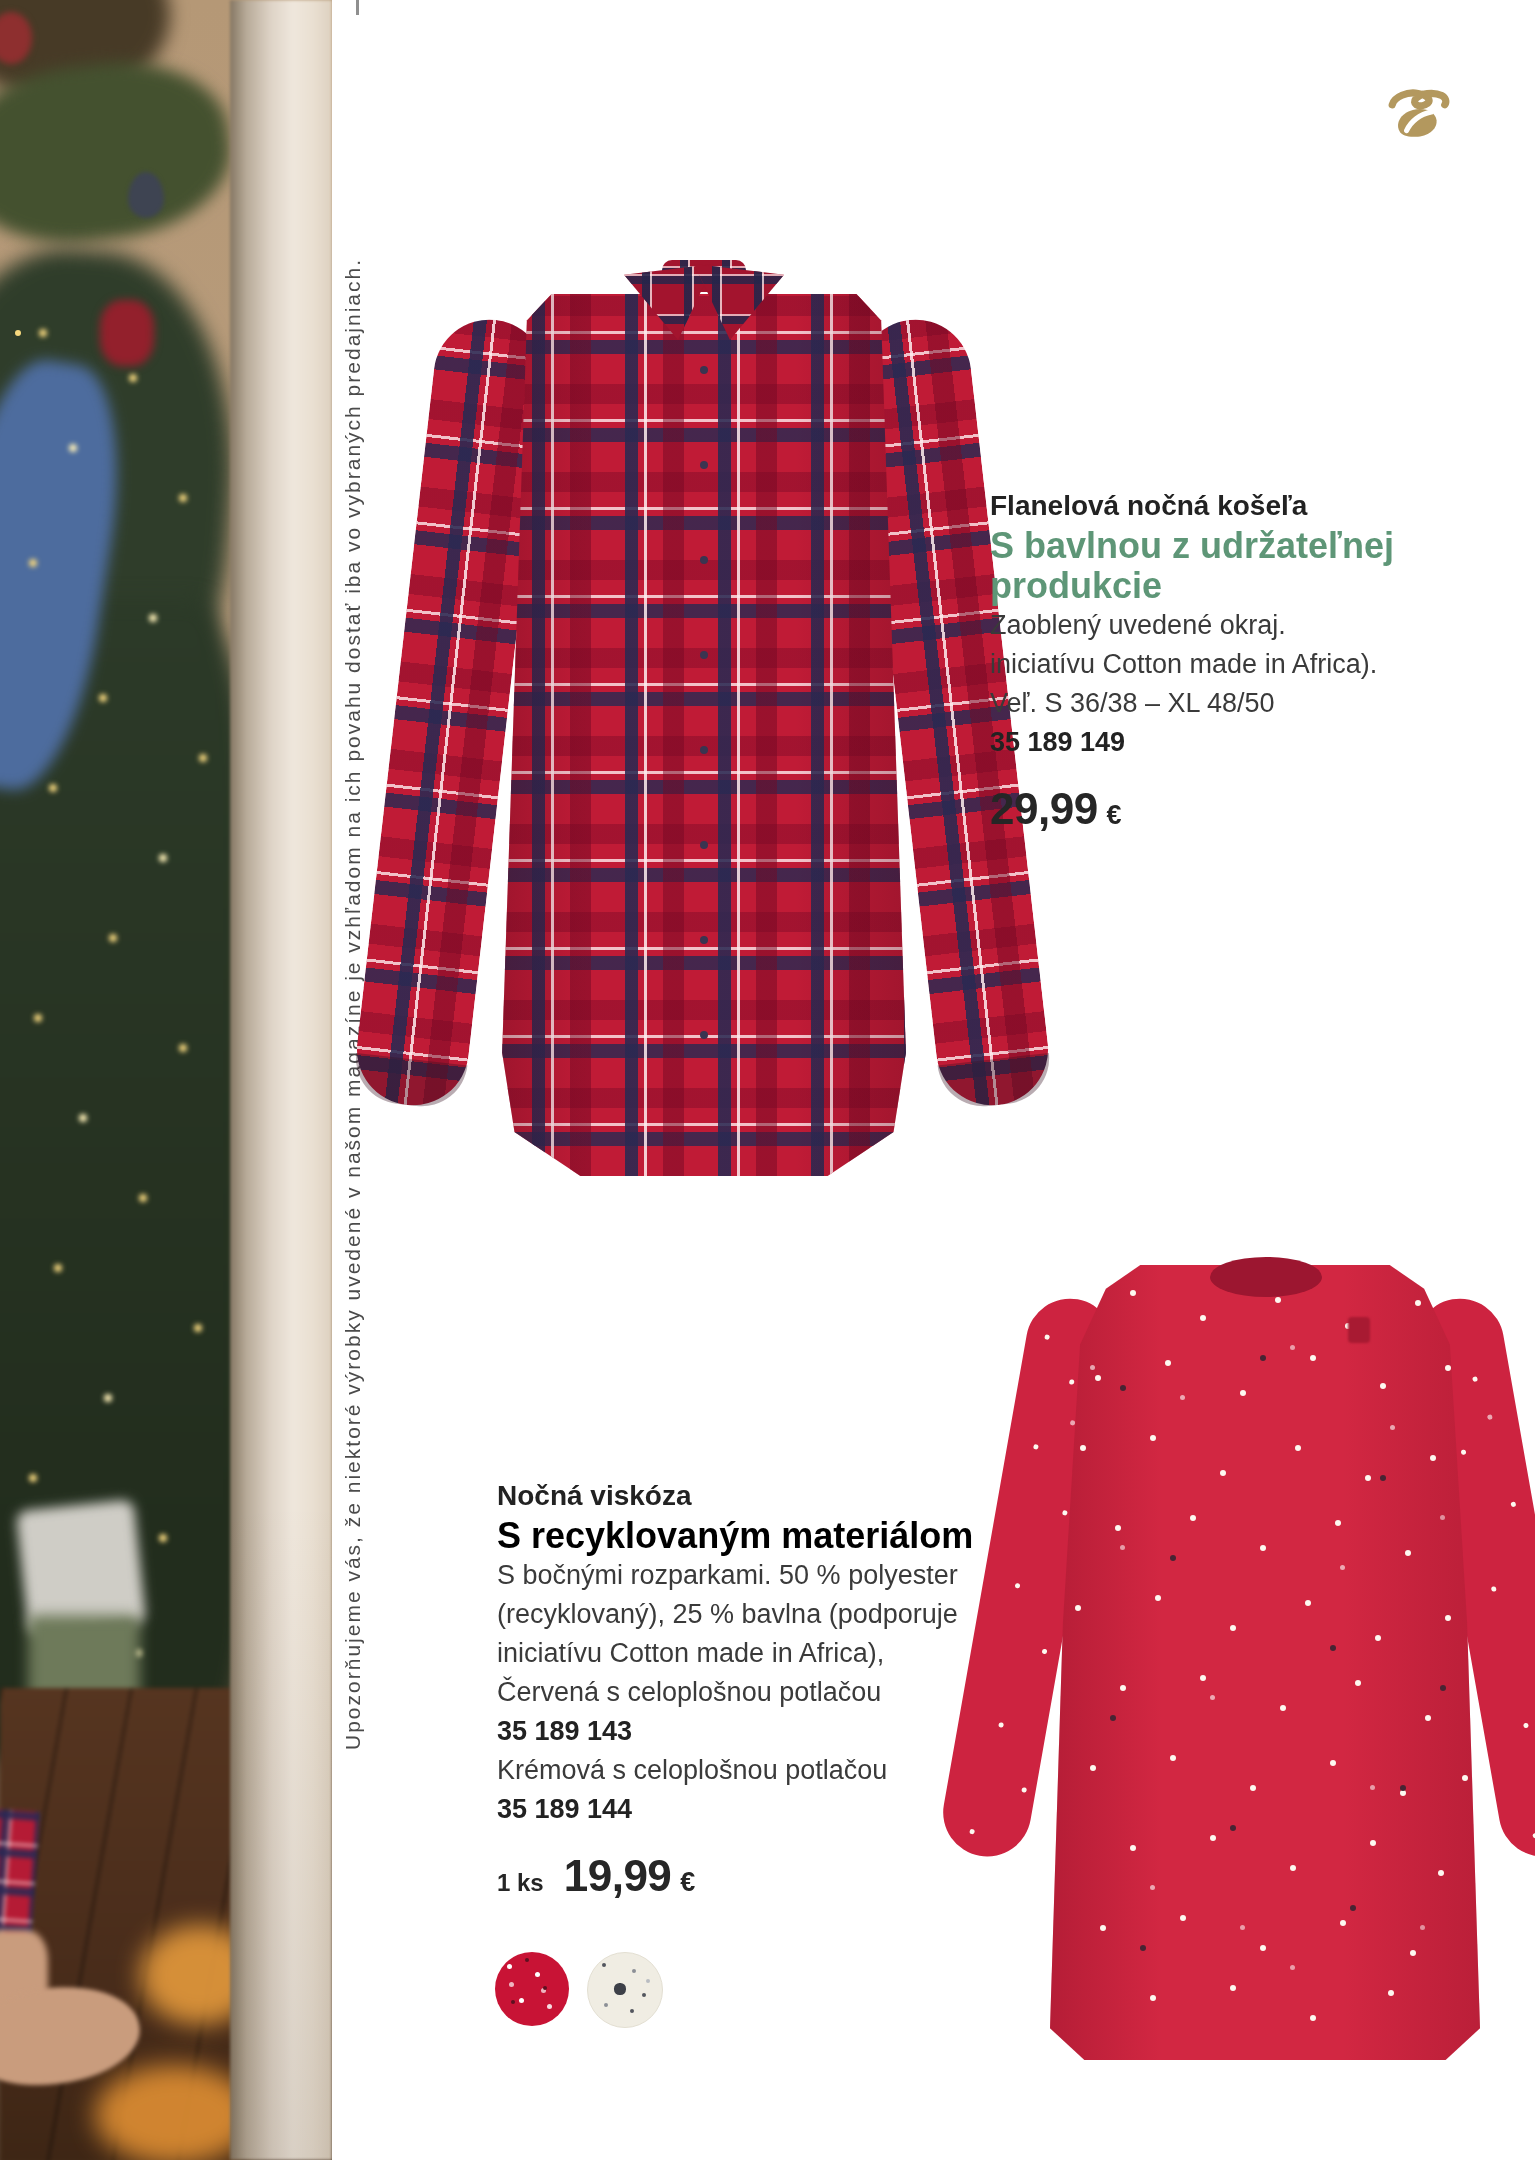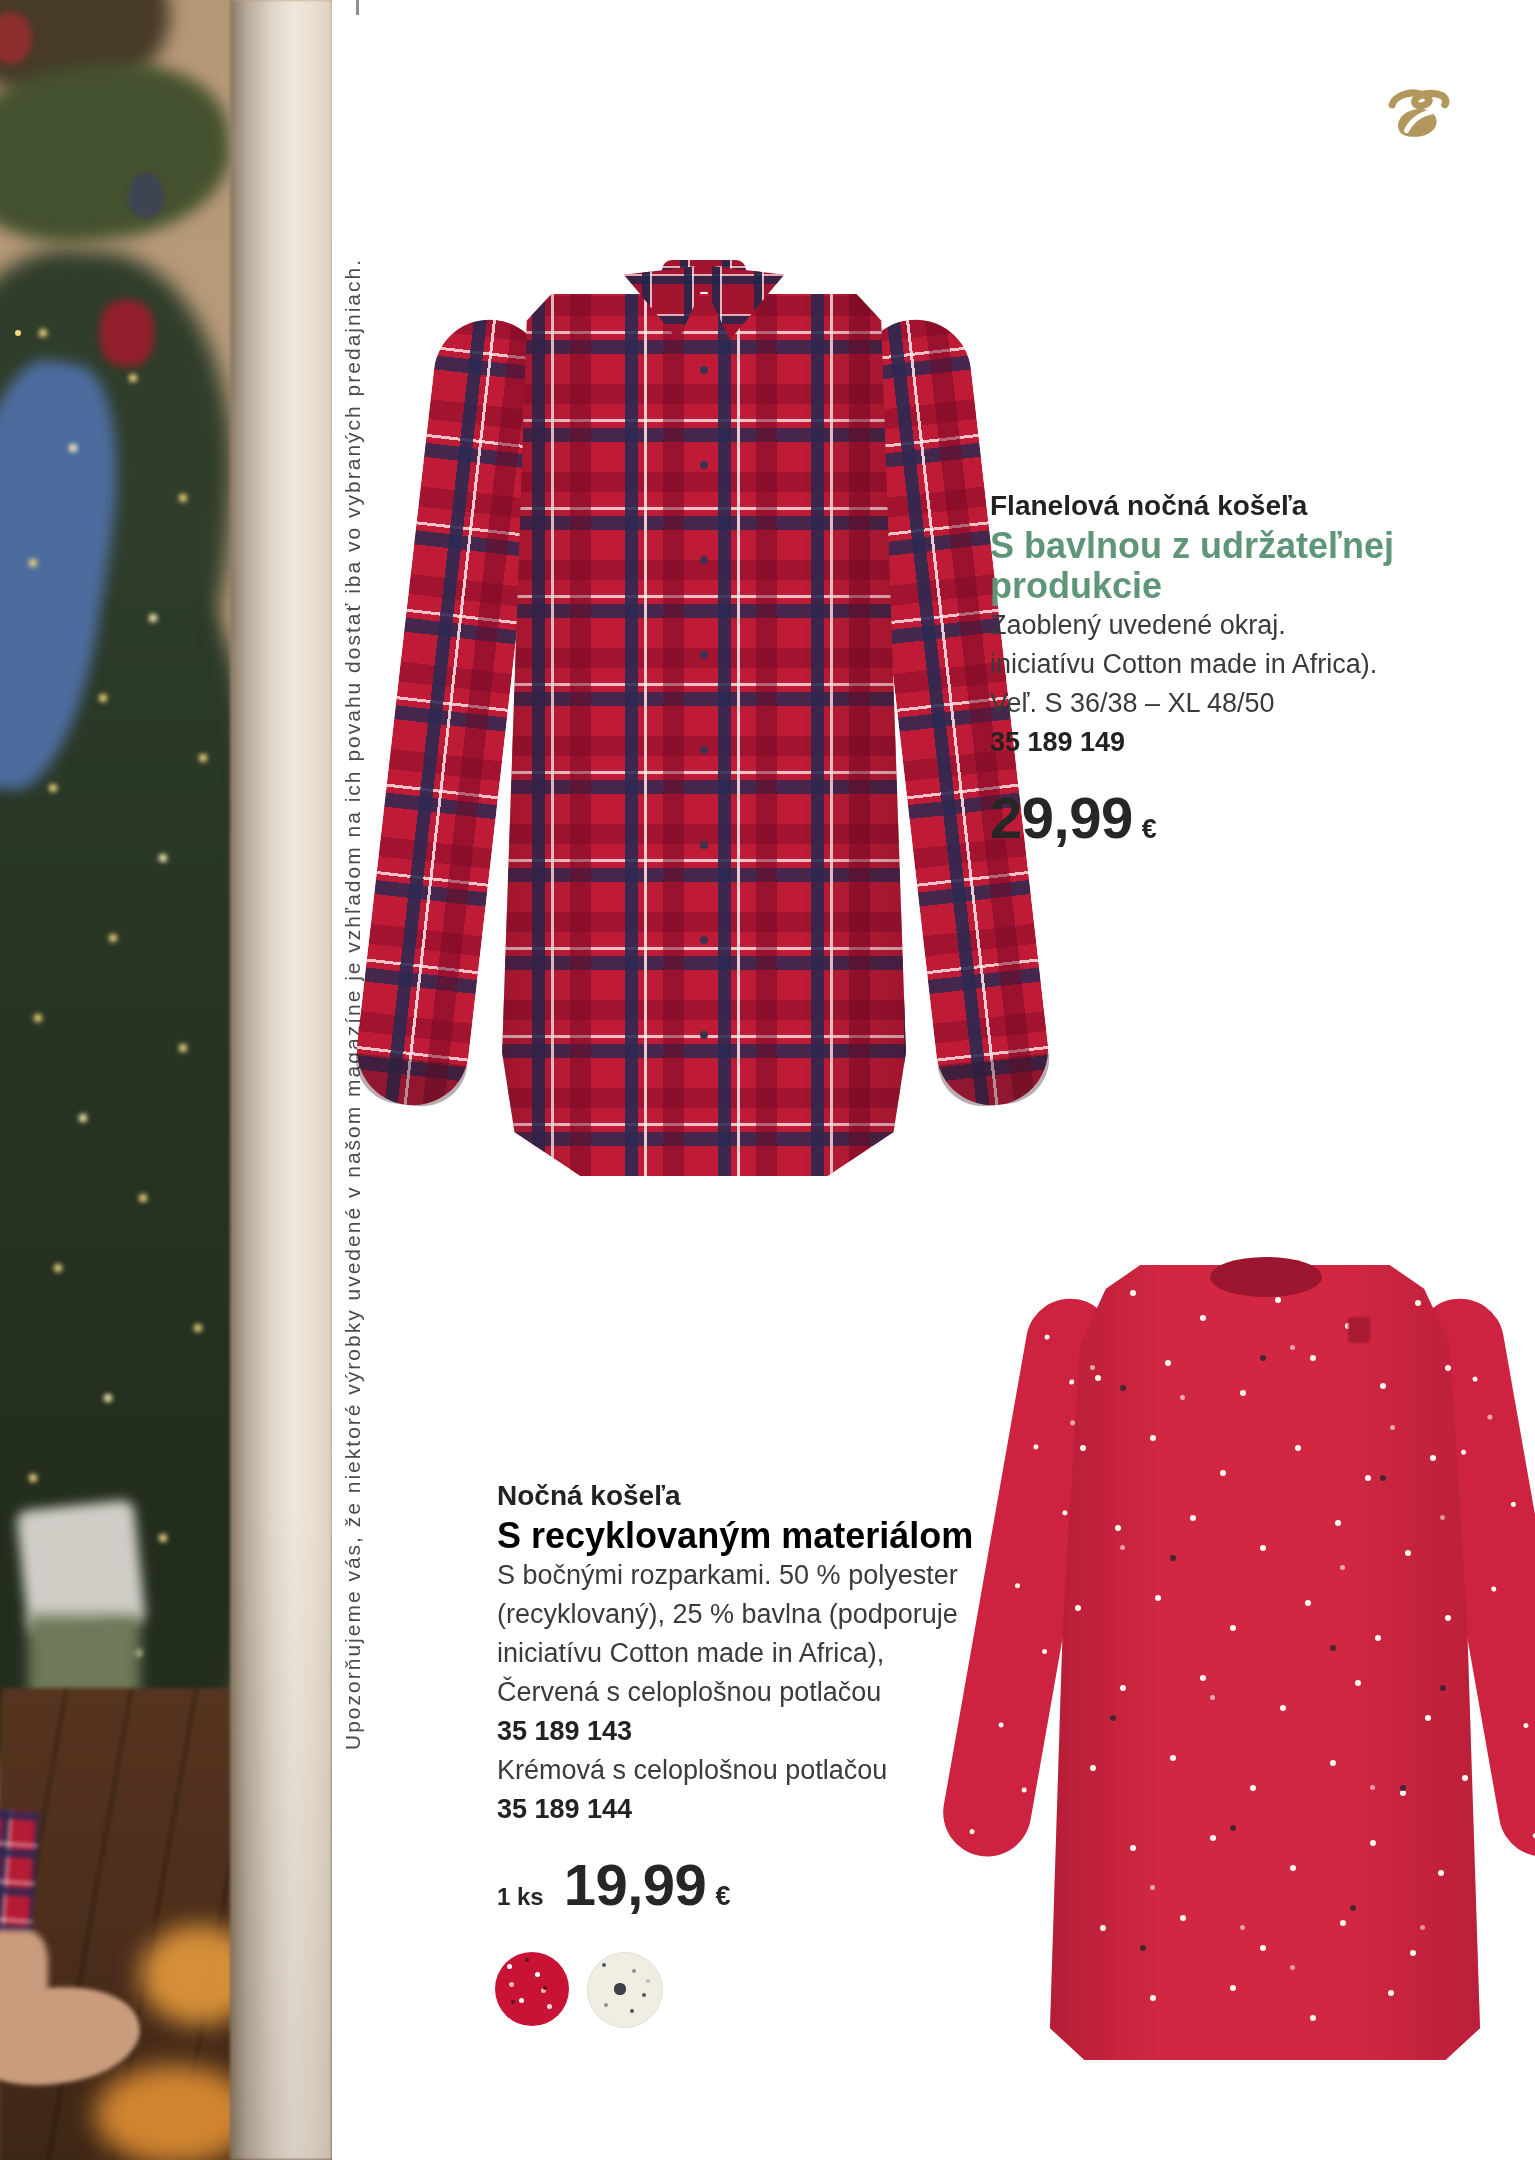--- a/index.html
+++ b/index.html
@@ -115,21 +115,21 @@
     box-shadow:32px 40px 0 #fdf8f0,8px 110px 0 #fdf8f0,48px 170px 0 #fdf8f0,14px 250px 0 #fdf8f0,
     52px 310px 0 #fdf8f0,22px 390px 0 #fdf8f0,56px 450px 0 #fdf8f0,12px 500px 0 #fdf8f0,40px 80px 0 rgba(255,255,255,.6);}
 
   
   .ptext{position:absolute;width:490px;}
   .ptext .title{font-size:28px;font-weight:bold;color:#222222;line-height:40px;margin:0;}
   .ptext .highlight{font-size:36px;font-weight:bold;line-height:40px;margin:0;}
   .ptext p.line{font-size:27px;color:#3a3a3a;line-height:39px;margin:0;}
   .ptext p.artnum{font-size:27px;font-weight:bold;color:#222222;line-height:39px;margin:0;}
   .price-row{margin-top:22px;display:flex;align-items:baseline;color:#262626;}
-  .price-big{font-size:58px;font-weight:600;letter-spacing:-.5px;}
+  .price-big{font-size:44px;font-weight:600;letter-spacing:-.5px;}
   .price-euro{font-size:27px;font-weight:600;margin-left:9px;}
   .ks{font-size:24px;font-weight:bold;margin-right:20px;}
   .p1-text{left:990px;top:486px;}
   .p2-text{left:497px;top:1476px;}
 
   
   .swatches{position:absolute;left:495px;top:1952px;display:flex;gap:18px;}
   .swatch{width:74px;height:74px;border-radius:50%;position:relative;overflow:hidden;}
   .swatch-red{background:#c81335;}
   .swatch-cream{background:#f0ede3;border:1px solid #e3dfd2;}
@@ -205,21 +205,21 @@
     <p class="line">iniciatívu Cotton made in Africa).</p>
     <p class="line">Veľ. S 36/38 – XL 48/50</p>
     <p class="artnum">35 189 149</p>
     <div class="price-row">
       <span class="price-big">29,99</span>
       <span class="price-euro">€</span>
     </div>
   </div>
 
   <div class="ptext p2-text">
-    <p class="title">Nočná košeľa</p>
+    <p class="title">Nočná viskóza</p>
     <p class="highlight" style="color:#000000">S recyklovaným materiálom</p>
     <p class="line">S bočnými rozparkami. 50 % polyester</p>
     <p class="line">(recyklovaný), 25 % bavlna (podporuje</p>
     <p class="line">iniciatívu Cotton made in Africa),</p>
     <p class="line">Červená s celoplošnou potlačou</p>
     <p class="artnum">35 189 143</p>
     <p class="line">Krémová s celoplošnou potlačou</p>
     <p class="artnum">35 189 144</p>
     <div class="price-row">
       <span class="ks">1 ks</span>

